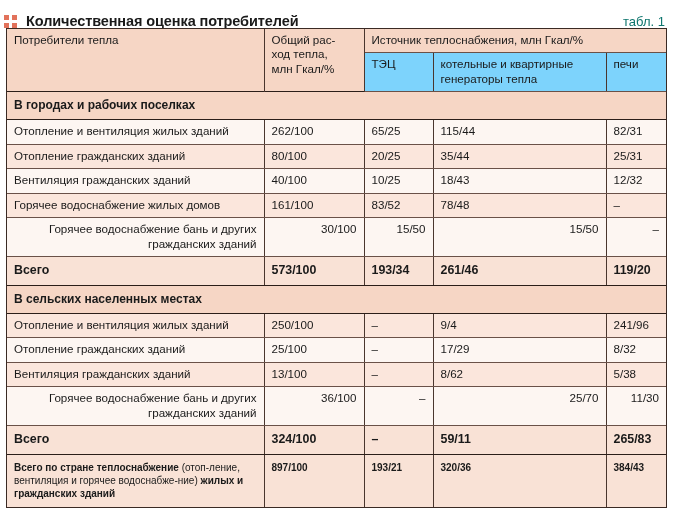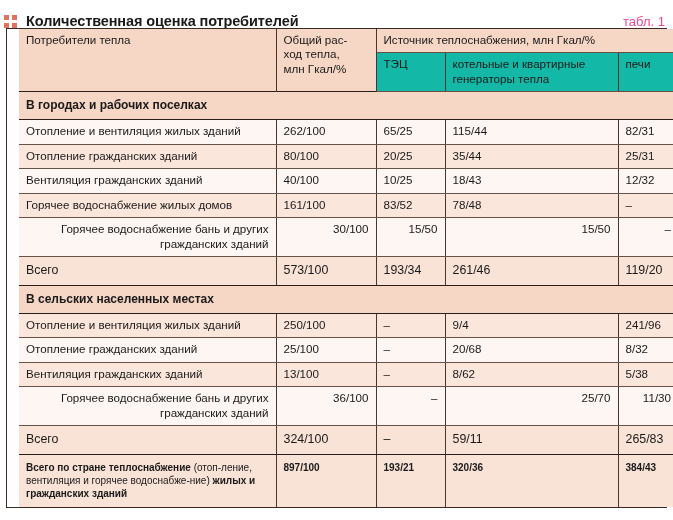--- a/index.html
+++ b/index.html
@@ -49,32 +49,31 @@
   .title-text {
     font-size: 14.5px;
     font-weight: bold;
     color: #1a1a1a;
     letter-spacing: -0.1px;
     white-space: nowrap;
   }
   .table-number {
     margin-left: auto;
     font-size: 13px;
-    color: #ec4899;
+    color: #0f766e;
     white-space: nowrap;
     padding-right: 2px;
   }
 
   
   .tbl-wrap {
     position: relative;
     margin: 0 6px 0 6px;
     border: 1.5px solid #3a2a24;
     width: 661px;
-    padding-left: 12px;
   }
   table.grid {
     border-collapse: collapse;
     table-layout: fixed;
     width: 100%;
     background: #FCF6F3;
   }
   table.grid col.c0 { width: 257px; }
   table.grid col.c1 { width: 100px; }
   table.grid col.c2 { width: 69px; }
@@ -101,42 +100,42 @@
     font-weight: bold;
     font-size: 11.8px;
     vertical-align: top;
     border-bottom: 1.2px solid #4a362e;
     padding-top: 7px;
     line-height: 1.3;
   }
   .hdr-top th { border-bottom: 1.2px solid #4a362e; }
   .hdr th.nob { border-bottom: none; }
   .hdr2 th {
-    background: #14b8a6;
+    background: #7dd3fc;
     font-weight: bold;
     border-bottom: none;
     padding-bottom: 14px;
   }
 
   
   tr.section td {
     background: #F6D6C5;
     font-weight: bold;
     font-size: 12px;
     border-right: none;
     border-top: 1.6px solid #2b1e19;
     border-bottom: 1.6px solid #2b1e19;
     padding-top: 6px;
     padding-bottom: 6px;
   }
 
   
   tr.total td {
     background: #F9E2D6;
-    font-weight: normal;
+    font-weight: bold;
     font-size: 12.4px;
     border-top: 1.6px solid #2b1e19;
     border-bottom: 1.6px solid #2b1e19;
     padding-top: 6px;
     padding-bottom: 6px;
   }
 
   
   tr.grand td {
     background: #F9E2D6;
@@ -263,21 +262,21 @@
           <td>Отопление и вентиляция жилых зданий</td>
           <td class="num">250/100</td>
           <td class="num dash">–</td>
           <td class="num">9/4</td>
           <td class="num">241/96</td>
         </tr>
         <tr class="d-odd">
           <td>Отопление гражданских зданий</td>
           <td class="num">25/100</td>
           <td class="num dash">–</td>
-          <td class="num">20/68</td>
+          <td class="num">17/29</td>
           <td class="num">8/32</td>
         </tr>
         <tr class="d-even">
           <td>Вентиляция гражданских зданий</td>
           <td class="num">13/100</td>
           <td class="num dash">–</td>
           <td class="num">8/62</td>
           <td class="num">5/38</td>
         </tr>
         <tr class="d-odd tall">

